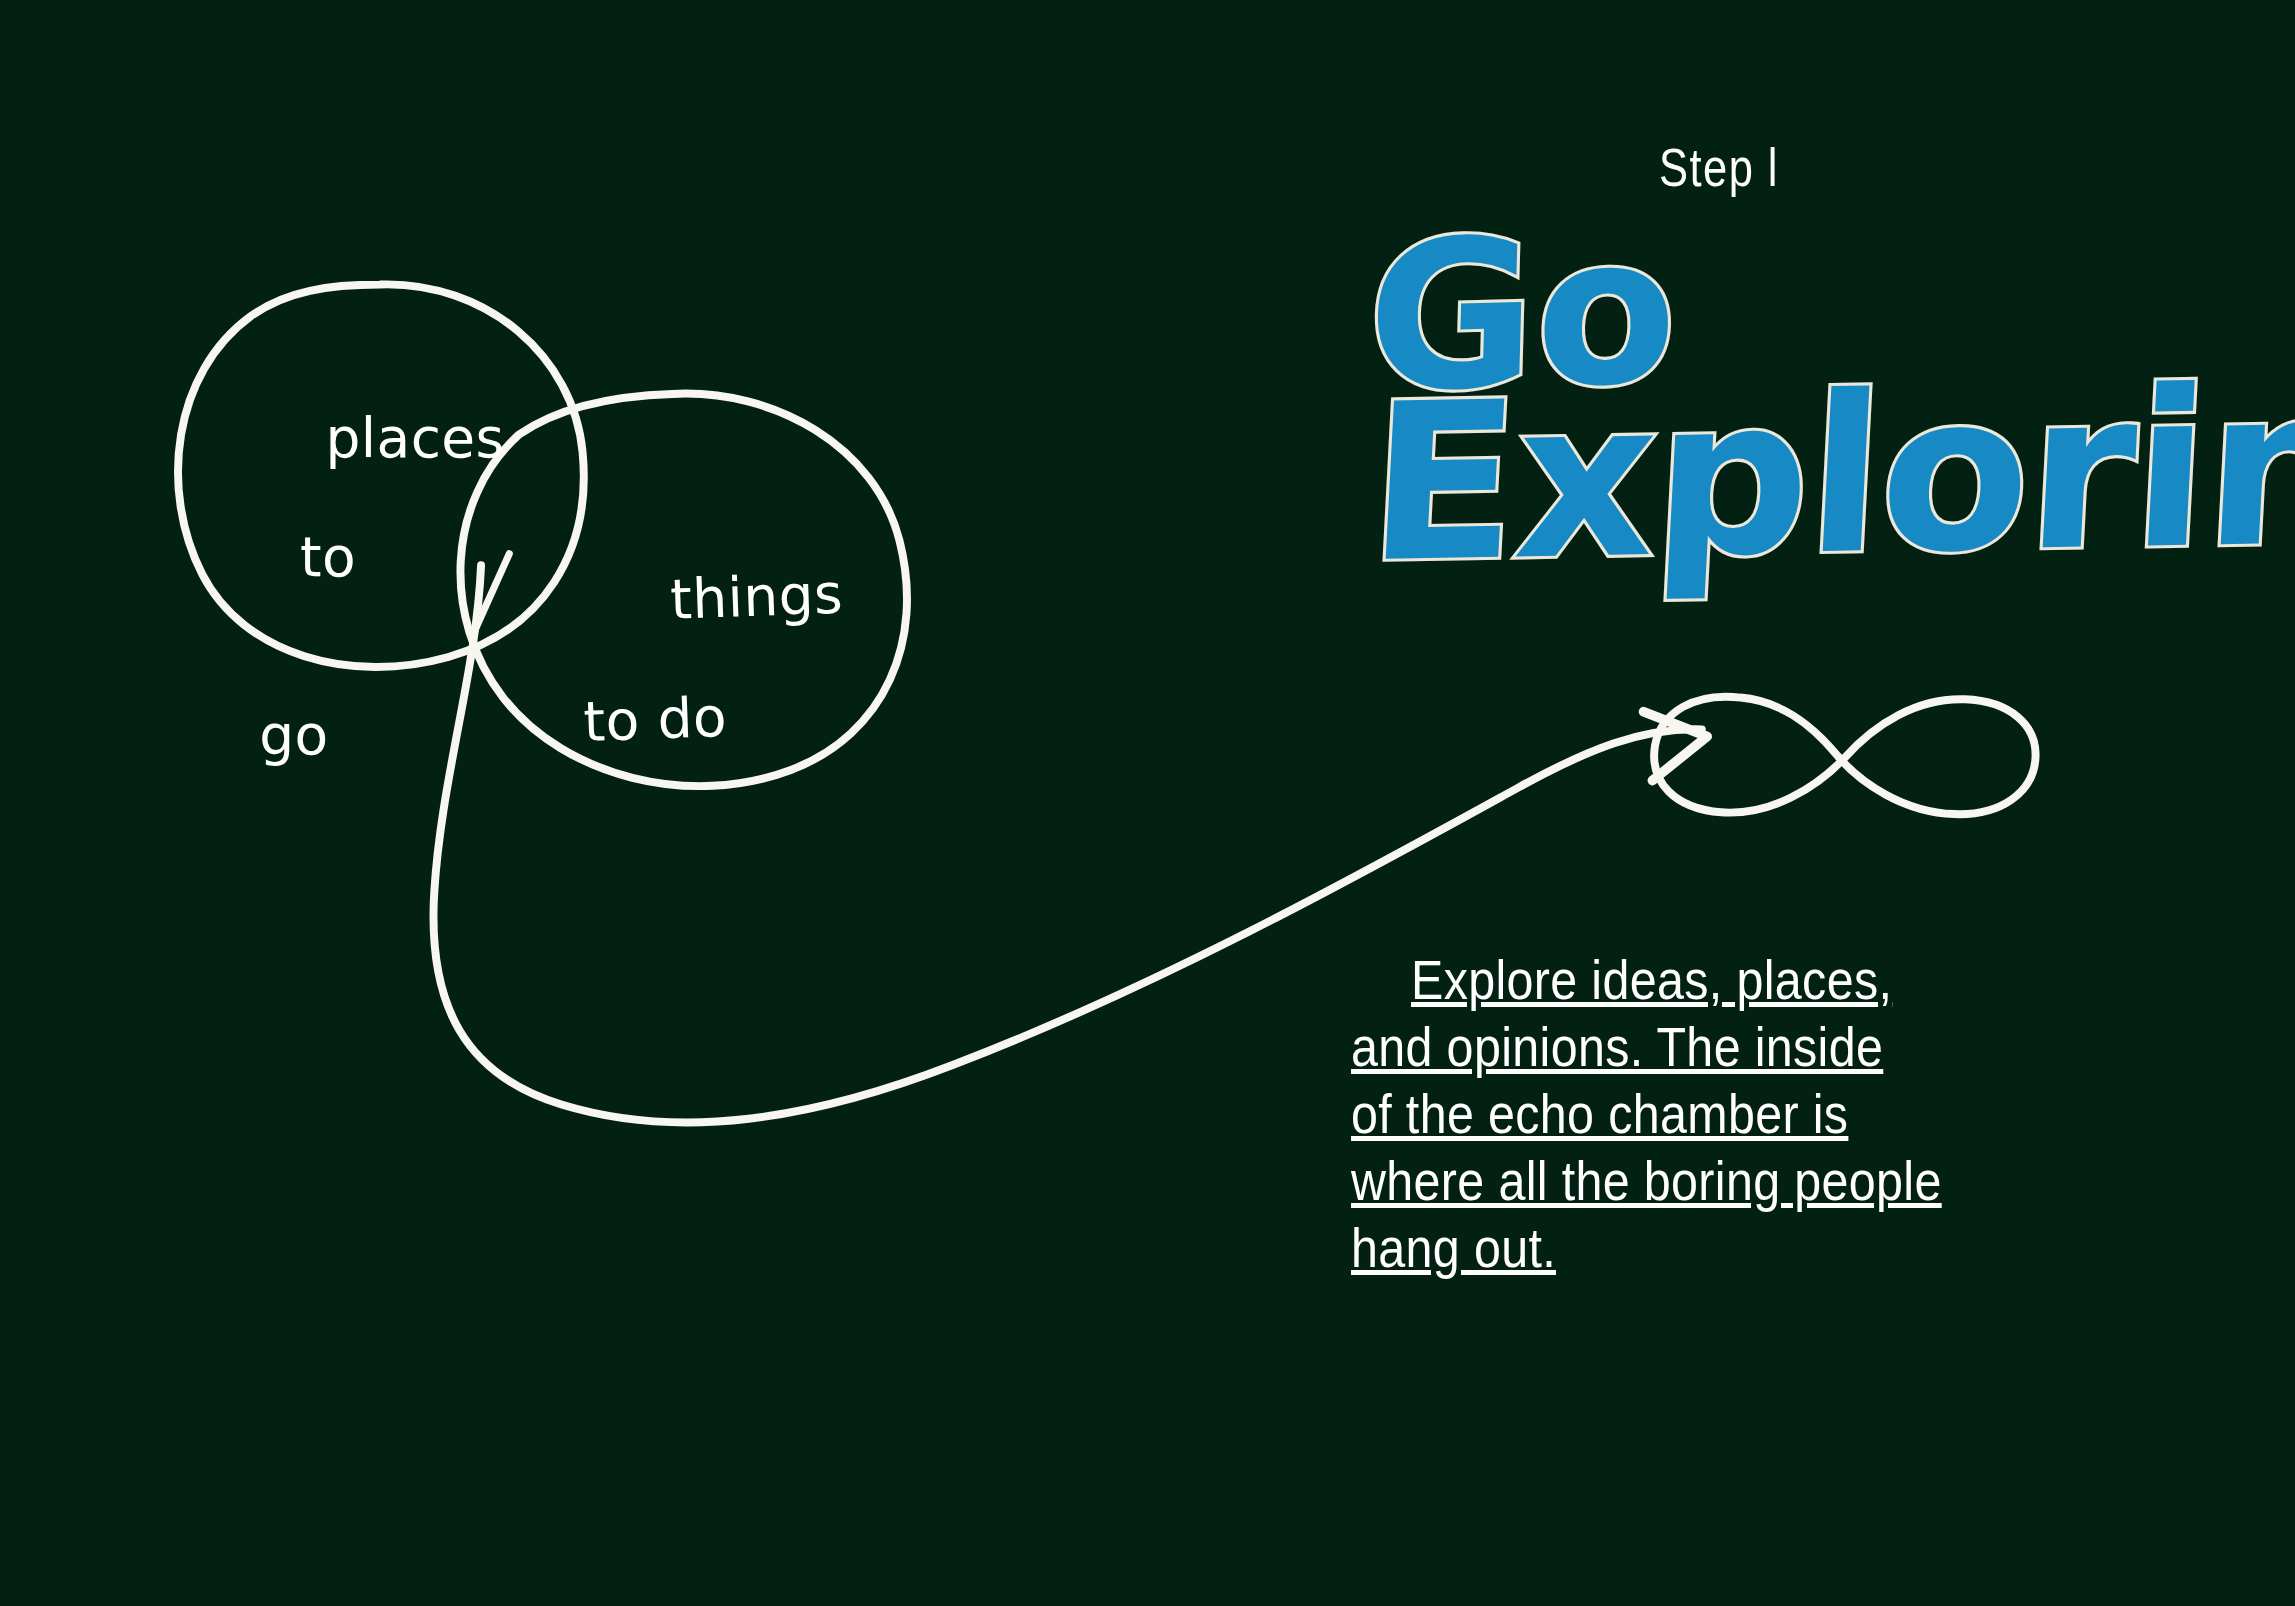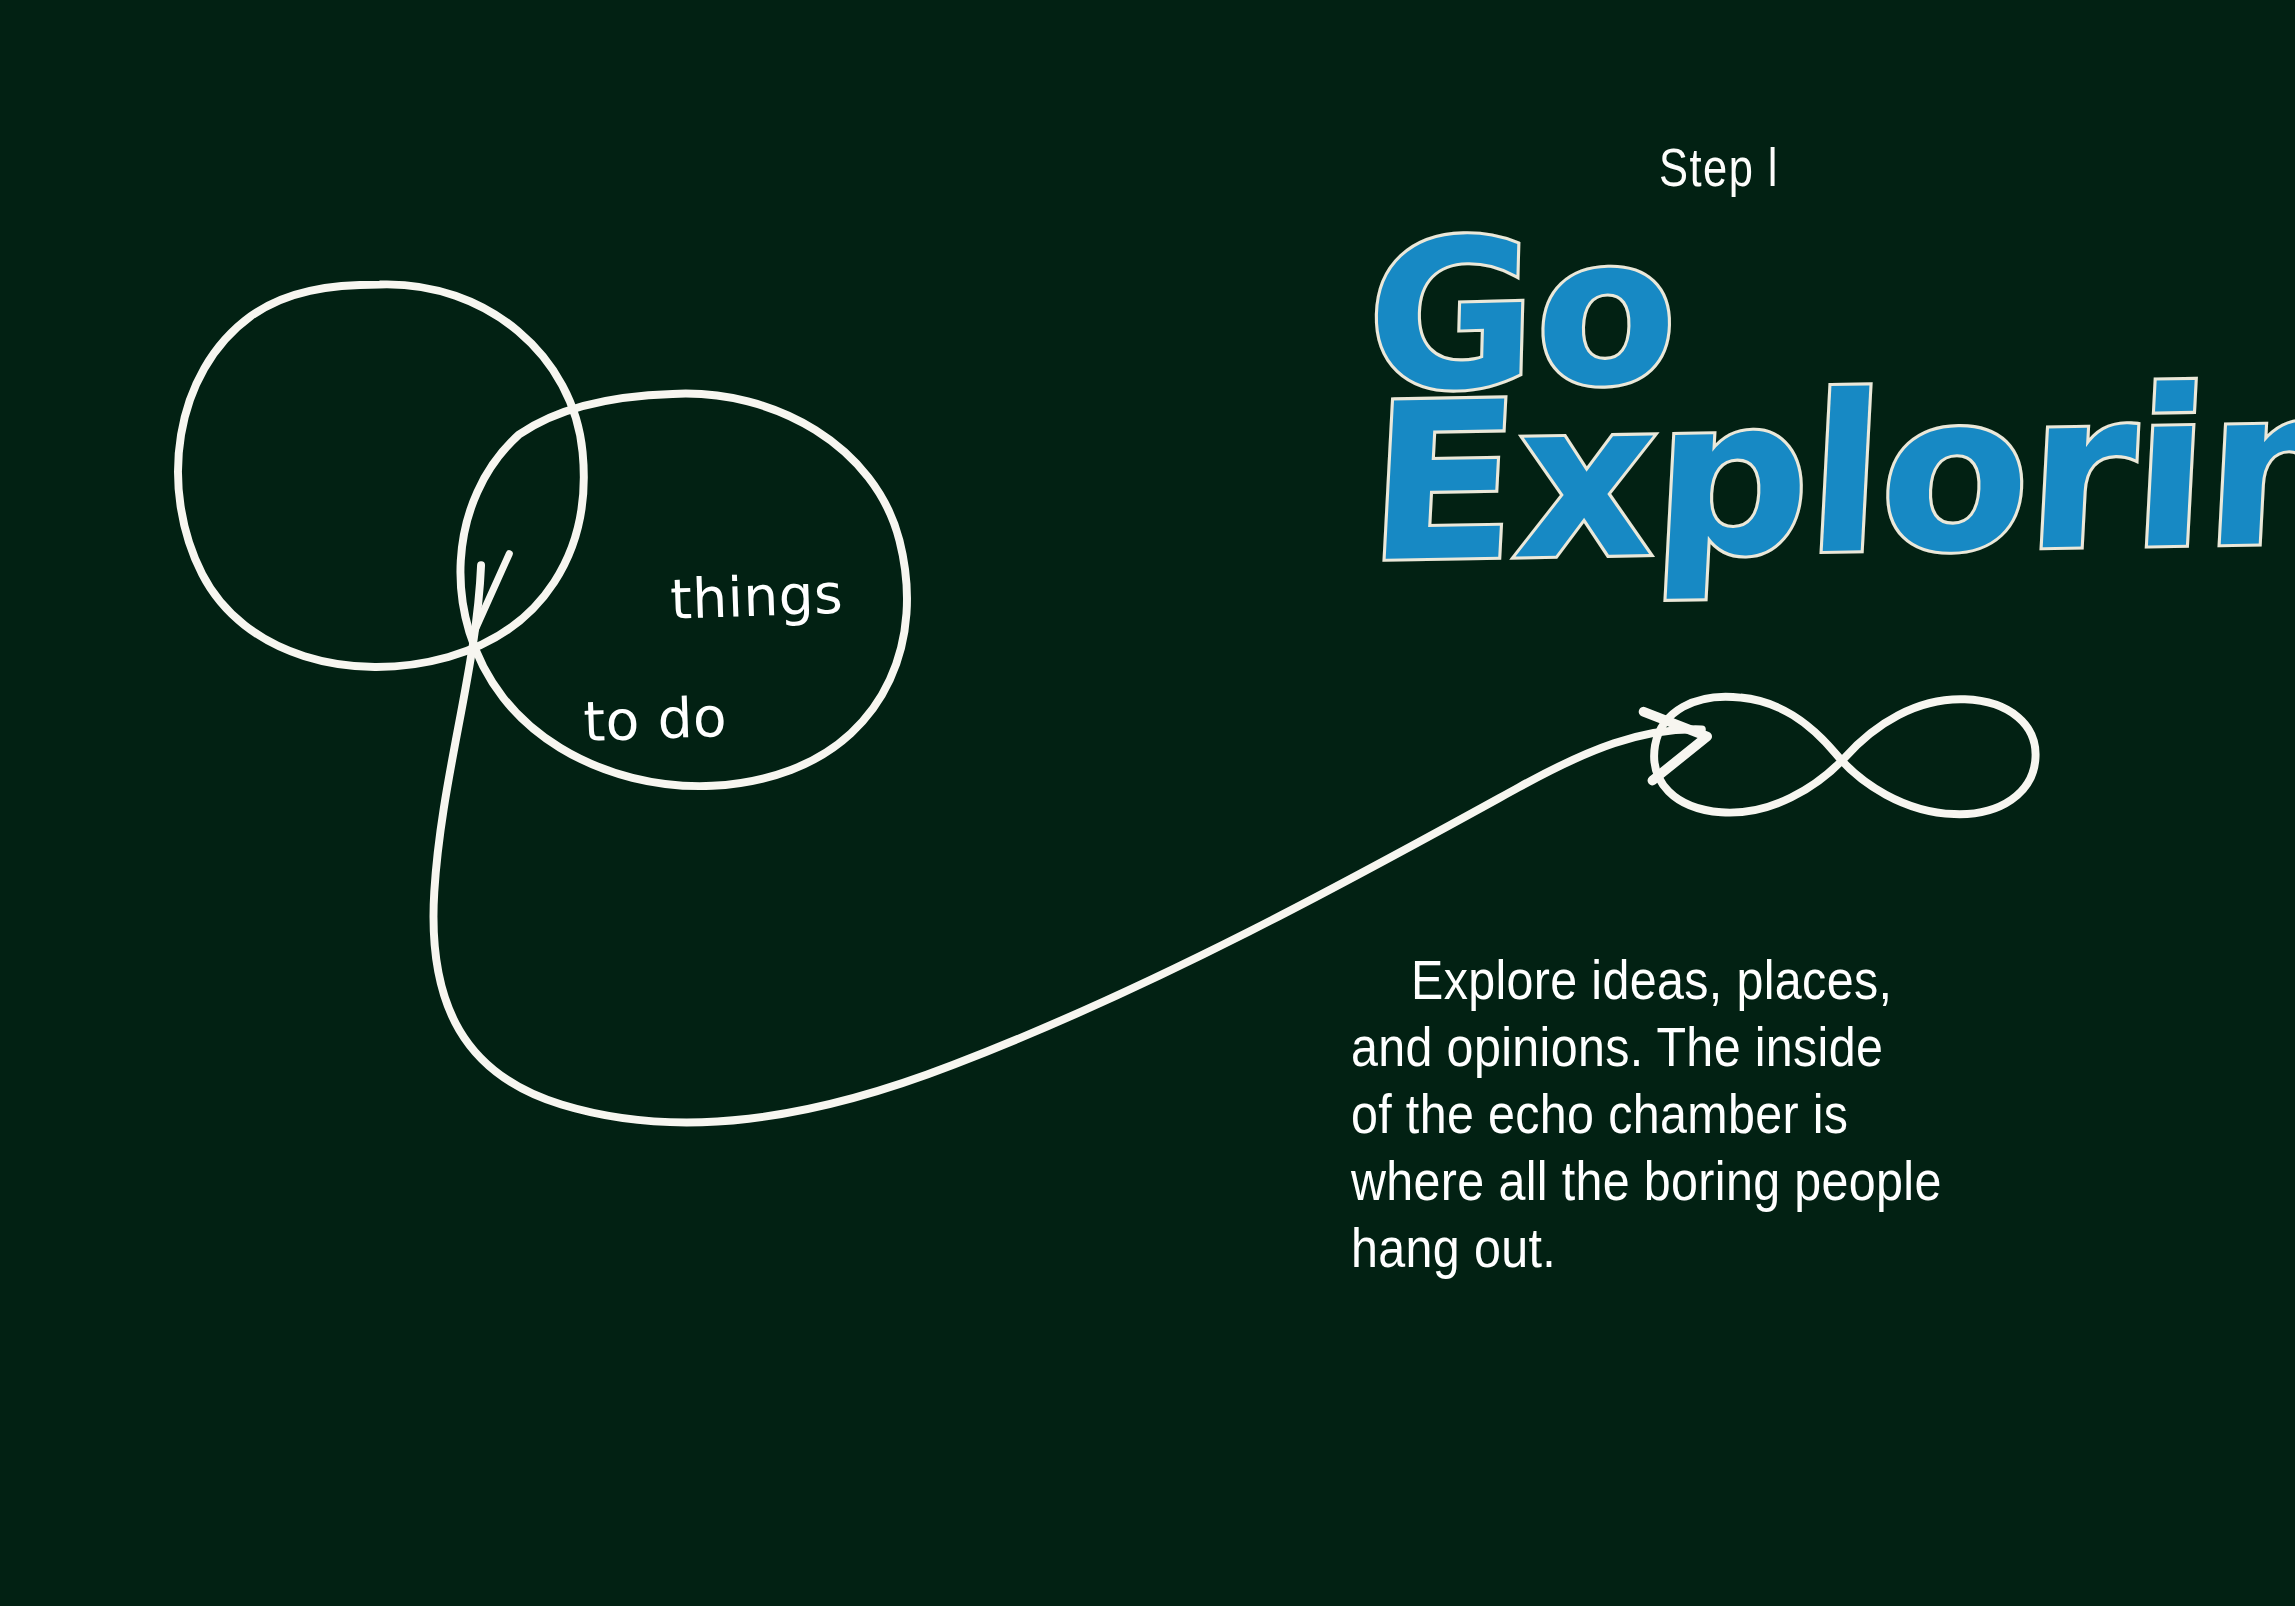--- a/index.html
+++ b/index.html
@@ -104,20 +104,21 @@
     position: absolute;
     left: 1351px;
     top: 947px;
     width: 839px;
     color: #ffffff;
     font-family: "Liberation Sans", sans-serif;
     font-weight: 300;
     font-size: 55px;
     line-height: 67px;
     letter-spacing: 0.4px;
+    text-decoration: underline;
   }
   #body-copy .bc-line {
     display: block;
     white-space: pre;
     transform: scaleX(0.88);
     transform-origin: left center;
   }
   #body-copy .bc-line.first { margin-left: 60px; }
 </style>
 </head>
@@ -158,20 +159,25 @@
                C 1868 886 1898 916 1950 920
                C 2006 924 2058 892 2090 858
                C 2124 820 2172 790 2226 792
                C 2278 794 2308 822 2306 858
                C 2304 898 2266 924 2214 922
                C 2158 920 2108 888 2080 854
                C 2050 818 2016 794 1972 790 Z"></path>
     </g>
   </svg>
 
+  <div class="venn-label" id="venn-label-left">
+    <span class="venn-line-1">places</span>
+    <span class="venn-line-2">to</span>
+    <span class="venn-line-3">go</span>
+  </div>
 
   <div class="venn-label" id="venn-label-right">
     <span class="venn-line-1">things</span>
     <span class="vr-line-2">to do</span>
   </div>
 
   <div id="step-label">Step l</div>
 
   <div id="headline">
     <div class="headline-word" id="headline-go">Go</div>

